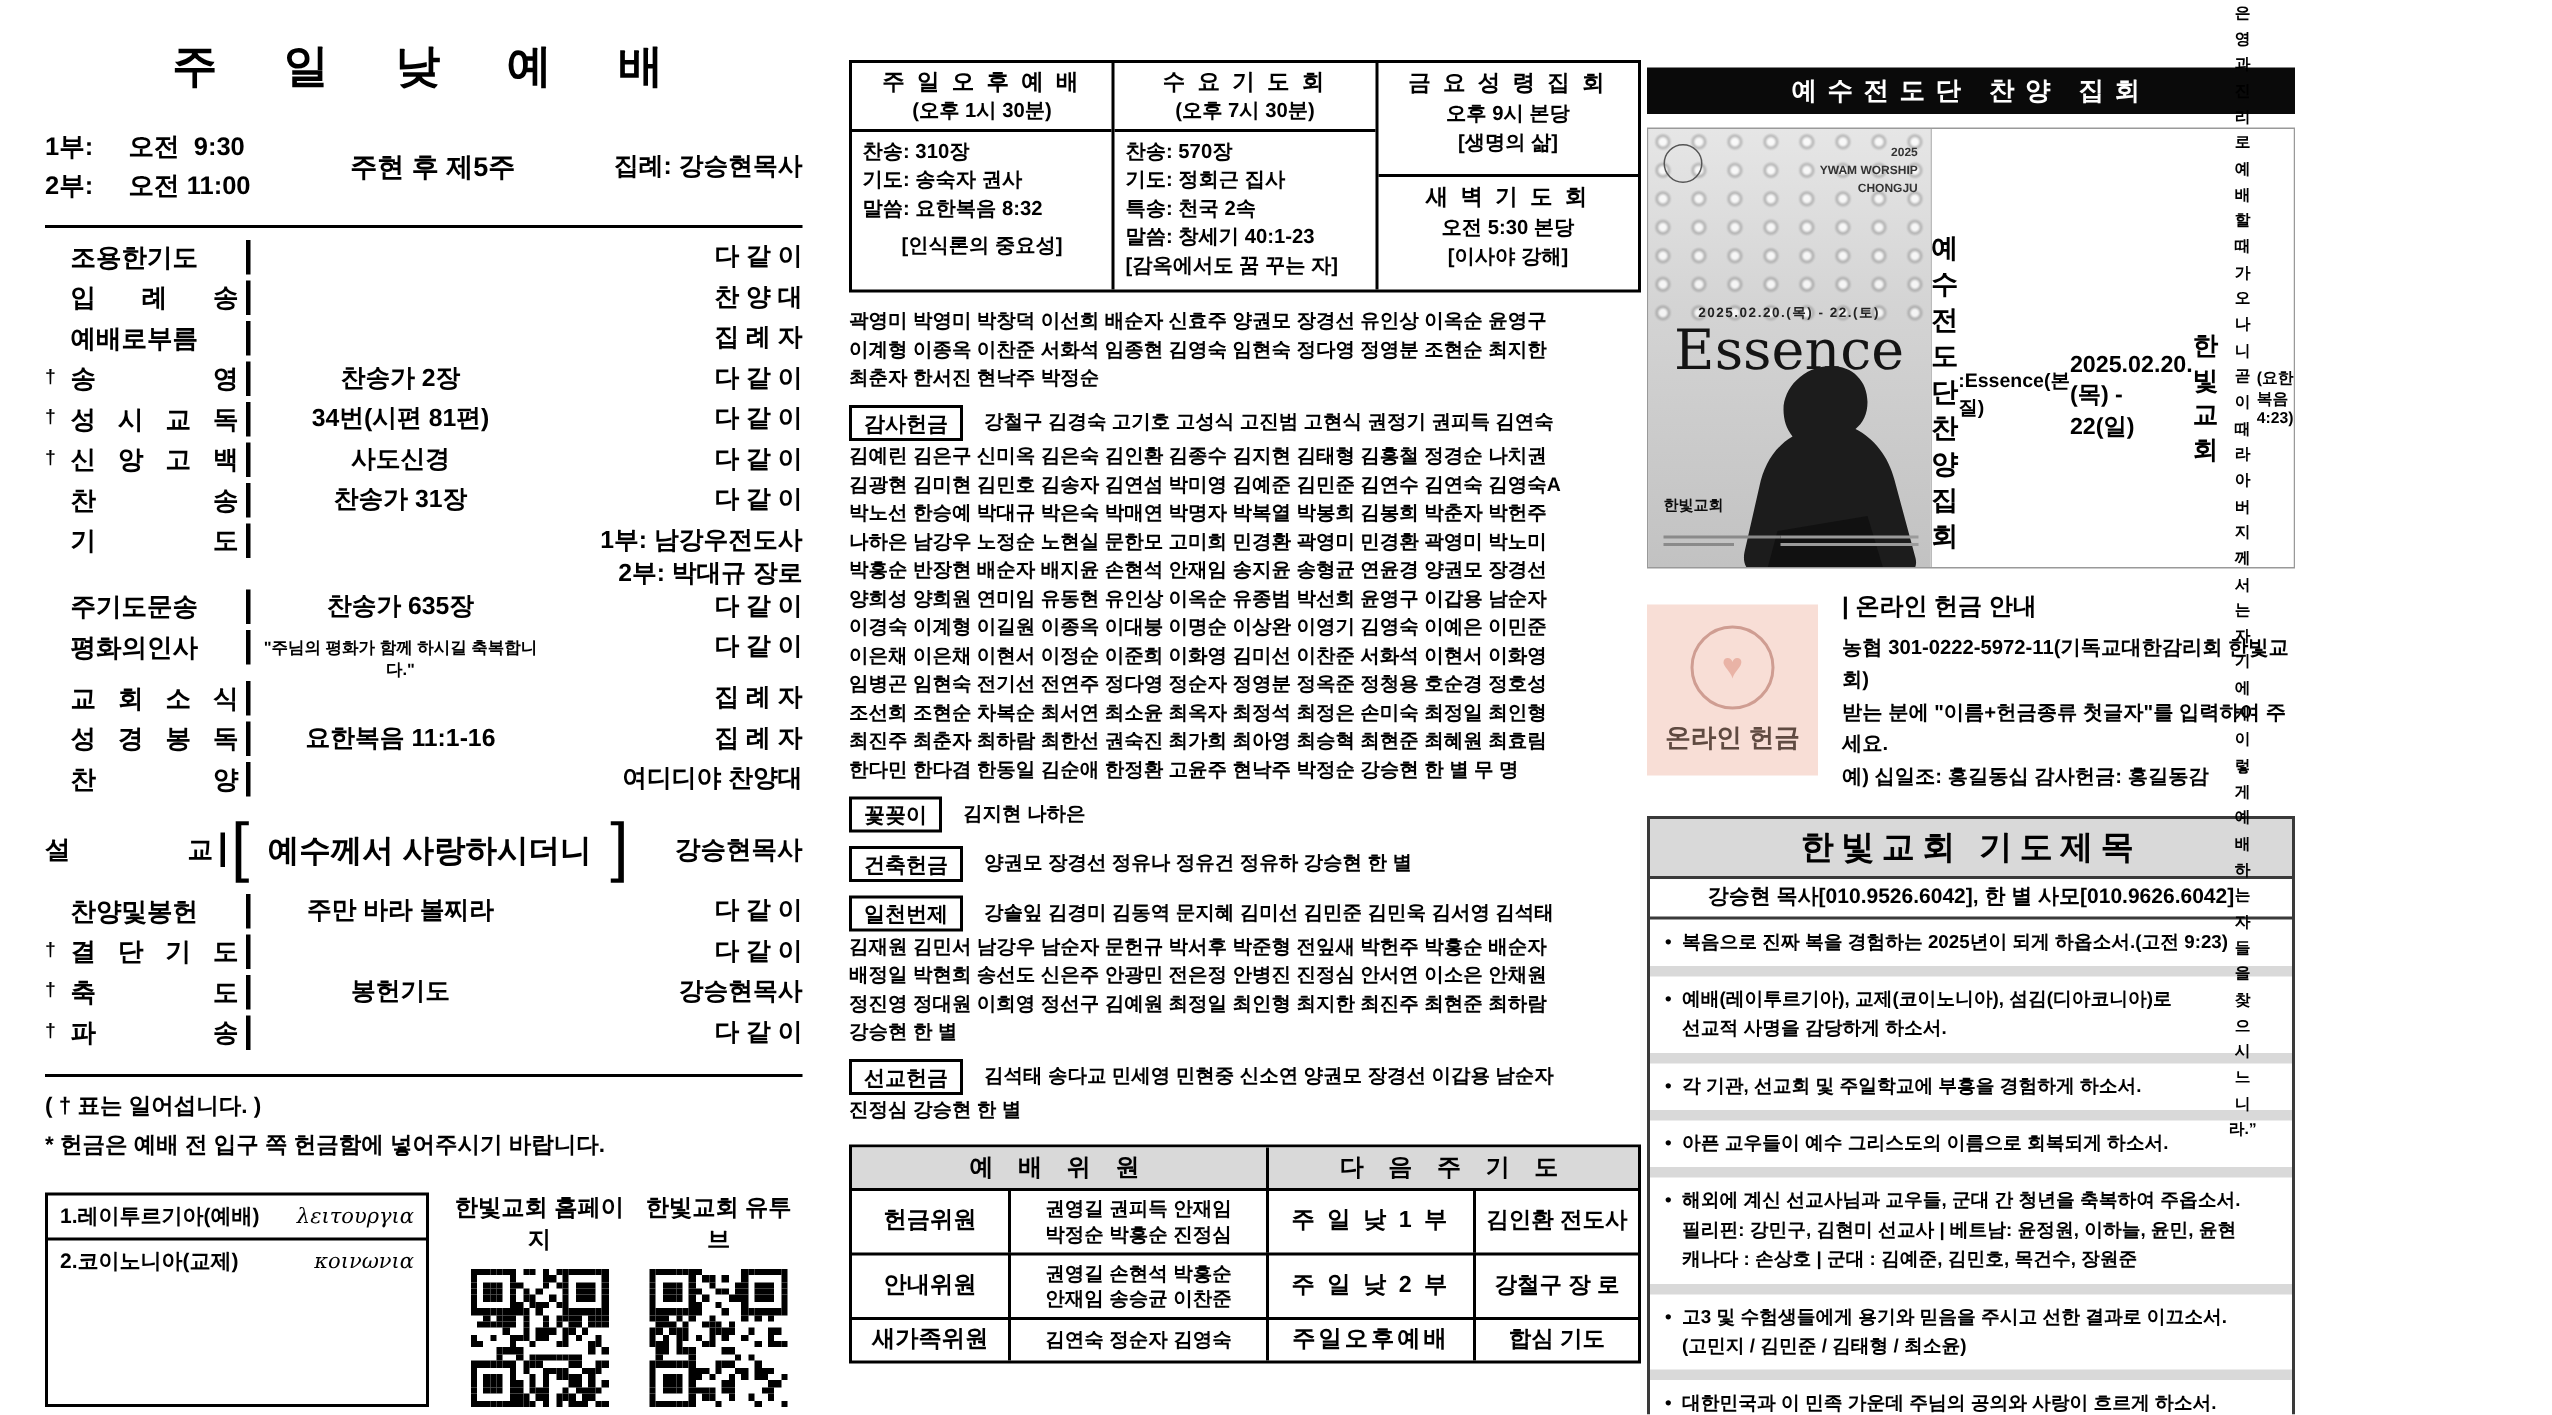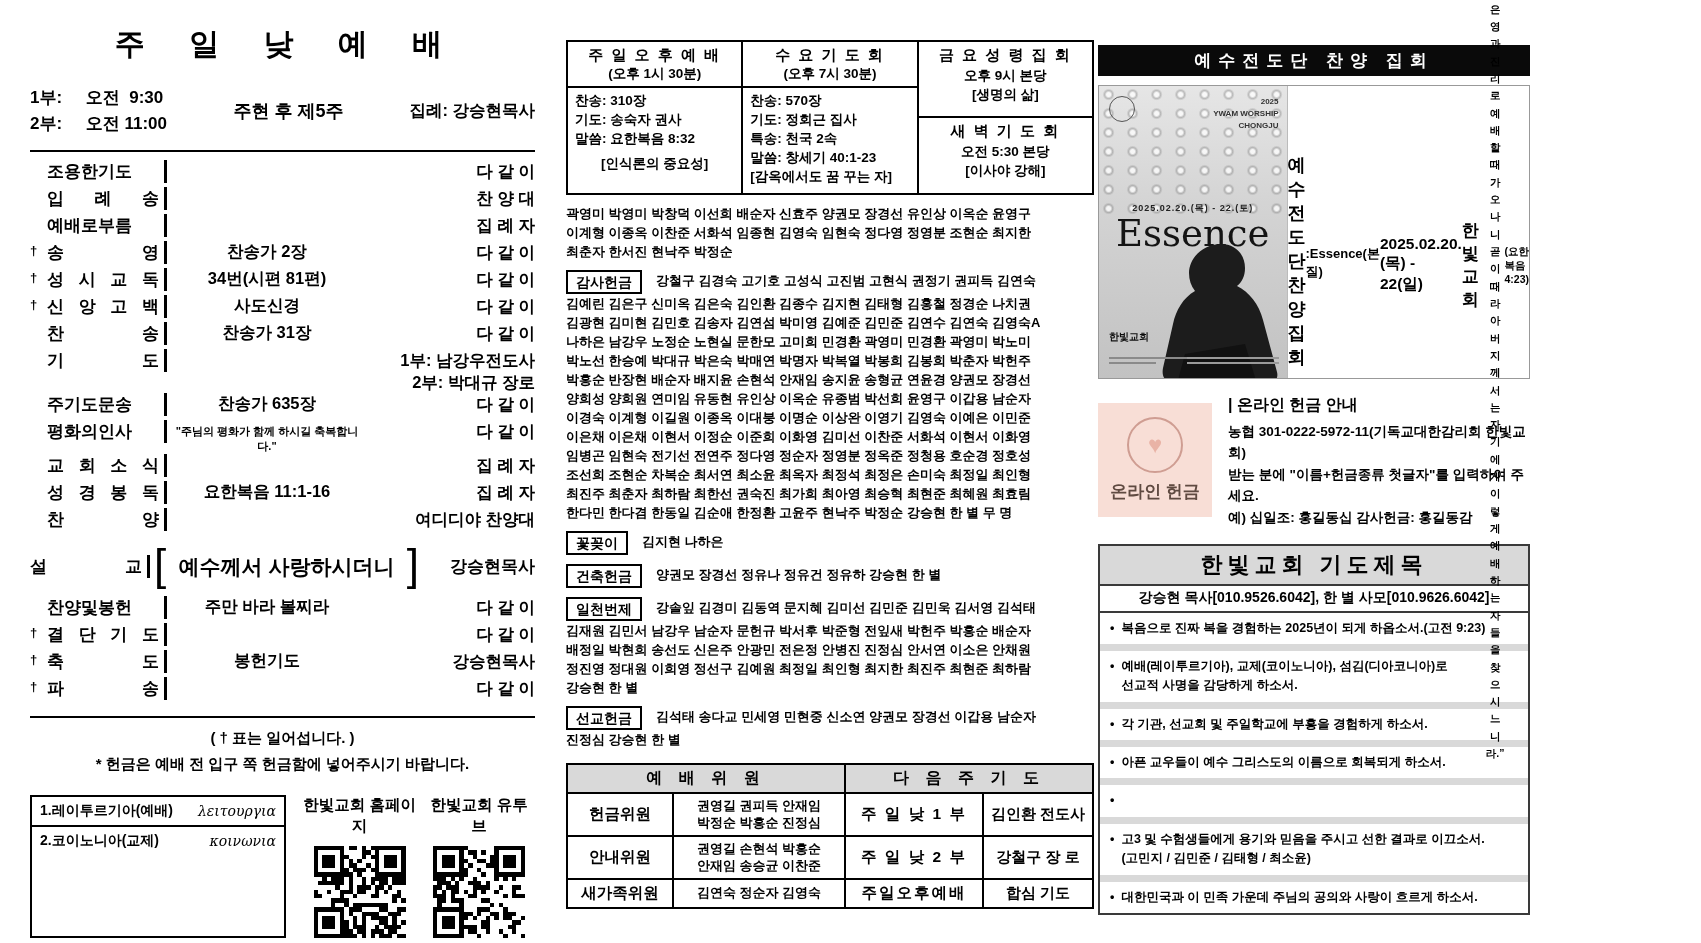--- a/index.html
+++ b/index.html
@@ -17,21 +17,21 @@
   .ord{display:flex;align-items:flex-start;min-height:27px;font-size:17px}
   .ord .cross{width:17px;font-size:13px;padding-top:2px}
   .ord-label{width:112px;text-align:justify;text-align-last:justify;border-right:3px solid #000;padding-right:5px}
   .ord-mid{flex:1;text-align:center;font-size:16.5px}
   .ord-mid.small{font-size:11px;padding-top:4px}
   .ord-by{width:168px;text-align:right;white-space:pre-line;font-size:16.5px;line-height:1.35}
   .sermon{display:flex;align-items:center;margin:14px 0 12px;font-size:17px}
   .brk{font-size:44px;font-weight:400;line-height:.8;margin:0 4px;transform:translateY(-2px)}
   .sermon-title{flex:1;text-align:center;font-size:21px}
   .sermon-by{width:112px;text-align:right;font-size:17px}
-  .notes{text-align:center;font-size:15px;line-height:1.55;margin-top:8px}
+  .notes{font-size:15px;line-height:1.55;margin-top:8px}
   .lbot{display:flex;margin-top:20px}
   .ministry{width:252px;border:2px solid #000}
   .min-title{background:#d9d9d9;text-align:center;font-size:17px;padding:5px 0;border-bottom:2px solid #000}
   .min-item{display:flex;justify-content:space-between;align-items:center;padding:5px 8px;border-top:2px solid #000;font-size:14px}
   .min-item:first-of-type{border-top:none}
   .greek{font-family:"DejaVu Serif",serif;font-style:italic;font-weight:400;font-size:14px}
   .qrs{flex:1;display:flex;justify-content:space-around;padding-left:10px}
   .qrcol{text-align:center}
   .qr-label{font-size:15.5px;margin-bottom:9px}
   .qr{display:grid;width:92px;height:92px;grid-template-columns:repeat(21,1fr);grid-template-rows:repeat(21,1fr);margin:0 auto;background:#fff}
@@ -1183,22 +1183,22 @@
     <div class="sec">
       <div>곽영미 박영미 박창덕 이선희 배순자 신효주 양권모 장경선 유인상 이옥순 윤영구</div>
       <div>이계형 이종옥 이찬준 서화석 임종현 김영숙 임현숙 정다영 정영분 조현순 최지한</div>
       <div>최춘자 한서진 현낙주 박정순</div>
     </div>
 
     <div class="sec">
       <div><span class="seclabel">감사헌금</span><span>강철구 김경숙 고기호 고성식 고진범 고현식 권정기 권피득 김연숙</span></div>
       <div>김예린 김은구 신미옥 김은숙 김인환 김종수 김지현 김태형 김홍철 정경순 나치권</div>
       <div>김광현 김미현 김민호 김송자 김연섬 박미영 김예준 김민준 김연수 김연숙 김영숙A</div>
+      <div>박노선 한승예 박대규 박은숙 박매연 박명자 박복열 박봉희 김봉희 박춘자 박헌주</div>
       <div>나하은 남강우 노정순 노현실 문한모 고미희 민경환 곽영미 민경환 곽영미 박노미</div>
-      <div>박노선 한승예 박대규 박은숙 박매연 박명자 박복열 박봉희 김봉희 박춘자 박헌주</div>
       <div>박흥순 반장현 배순자 배지윤 손현석 안재임 송지윤 송형균 연윤경 양권모 장경선</div>
       <div>양희성 양희원 연미임 유동현 유인상 이옥순 유종범 박선희 윤영구 이갑용 남순자</div>
       <div>이경숙 이계형 이길원 이종옥 이대붕 이명순 이상완 이영기 김영숙 이예은 이민준</div>
       <div>이은채 이은채 이현서 이정순 이준희 이화영 김미선 이찬준 서화석 이현서 이화영</div>
       <div>임병곤 임현숙 전기선 전연주 정다영 정순자 정영분 정옥준 정청용 호순경 정호성</div>
       <div>조선희 조현순 차복순 최서연 최소윤 최옥자 최정석 최정은 손미숙 최정일 최인형</div>
       <div>최진주 최춘자 최하람 최한선 권숙진 최가희 최아영 최승혁 최현준 최혜원 최효림</div>
       <div>한다민 한다겸 한동일 김순애 한정환 고윤주 현낙주 박정순 강승현 한  별 무  명</div>
     </div>
 
@@ -1321,20 +1321,23 @@
           <span class="pt">각 기관, 선교회 및 주일학교에 부흥을 경험하게 하소서.</span>
         </div>
       <div class="psep"></div>
       <div class="pitem">
           <span class="pb">•</span>
           <span class="pt">아픈 교우들이 예수 그리스도의 이름으로 회복되게 하소서.</span>
         </div>
       <div class="psep"></div>
       <div class="pitem">
           <span class="pb">•</span>
+          <span class="pt">해외에 계신 선교사님과 교우들, 군대 간 청년을 축복하여 주옵소서.
+필리핀: 강민구, 김현미 선교사 | 베트남: 윤정원, 이하늘, 윤민, 윤현
+캐나다 : 손상호  | 군대 : 김예준, 김민호, 목건수, 장원준</span>
         </div>
       <div class="psep"></div>
       <div class="pitem">
           <span class="pb">•</span>
           <span class="pt">고3 및 수험생들에게 용기와 믿음을 주시고 선한 결과로 이끄소서.
 (고민지 / 김민준 / 김태형 / 최소윤)</span>
         </div>
       <div class="psep"></div>
       <div class="pitem">
           <span class="pb">•</span>

